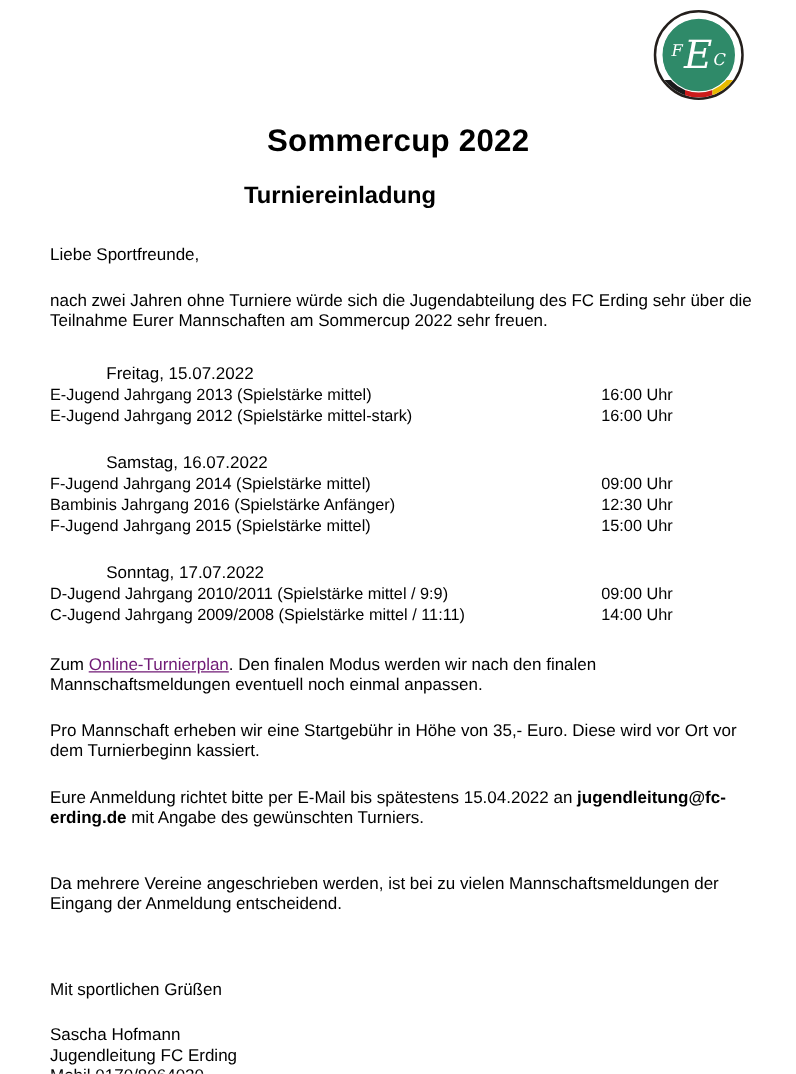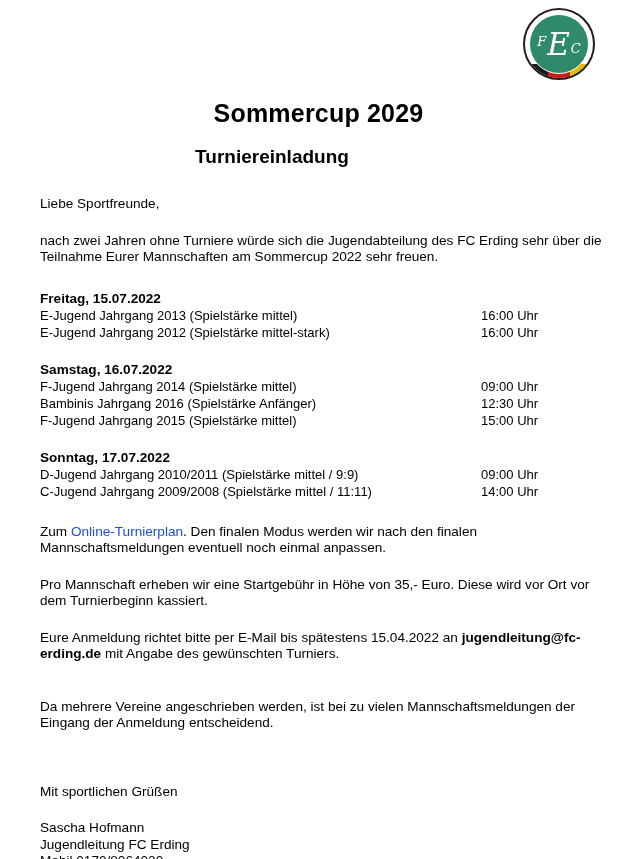--- a/index.html
+++ b/index.html
@@ -113,41 +113,43 @@
     line-height: 16.5px;
   }
   .gap-16 { height: 16px; }
   .gap-20 { height: 20px; }
   .gap-24 { height: 24px; }
   .gap-36 { height: 36px; }
 
   
   .day-block { margin: 0; }
   .day-head {
-    font-weight: bold;
+    font-weight: normal;
     font-size: 13.6px;
     line-height: 17px;
+    margin-left: 45px;
   }
   .sched-row {
     display: flex;
     font-size: 13px;
     line-height: 17px;
   }
   .sched-name {
     width: 441px;
     flex: 0 0 441px;
     white-space: nowrap;
   }
   .sched-time {
     flex: 0 0 auto;
     white-space: nowrap;
   }
 
   .link {
-    color: #1d4ed8;
+    color: #701a75;
+    text-decoration: underline;
     cursor: pointer;
     margin-top: 16px;
   }
   .bold { font-weight: bold; }
 
   
   .sig-line { font-size: 13.6px; line-height: 16.5px; }
 </style>
 </head>
 <body>
@@ -163,21 +165,21 @@
       </div>
     </div>
     <div class="logo-disc"></div>
     <div class="logo-letters">
       <span class="lt-f">F</span>
       <span class="lt-e">E</span>
       <span class="lt-c">C</span>
     </div>
   </div>
 
-  <div class="doc-title">Sommercup 2029</div>
+  <div class="doc-title">Sommercup 2022</div>
   <div class="doc-subtitle">Turniereinladung</div>
 
   <div class="body-area">
 
     <p class="para">Liebe Sportfreunde,</p>
 
     <div class="gap-20"></div>
 
     <p class="para">nach zwei Jahren ohne Turniere würde sich die Jugendabteilung des FC Erding sehr über die Teilnahme Eurer Mannschaften am Sommercup 2022 sehr freuen.</p>
 

